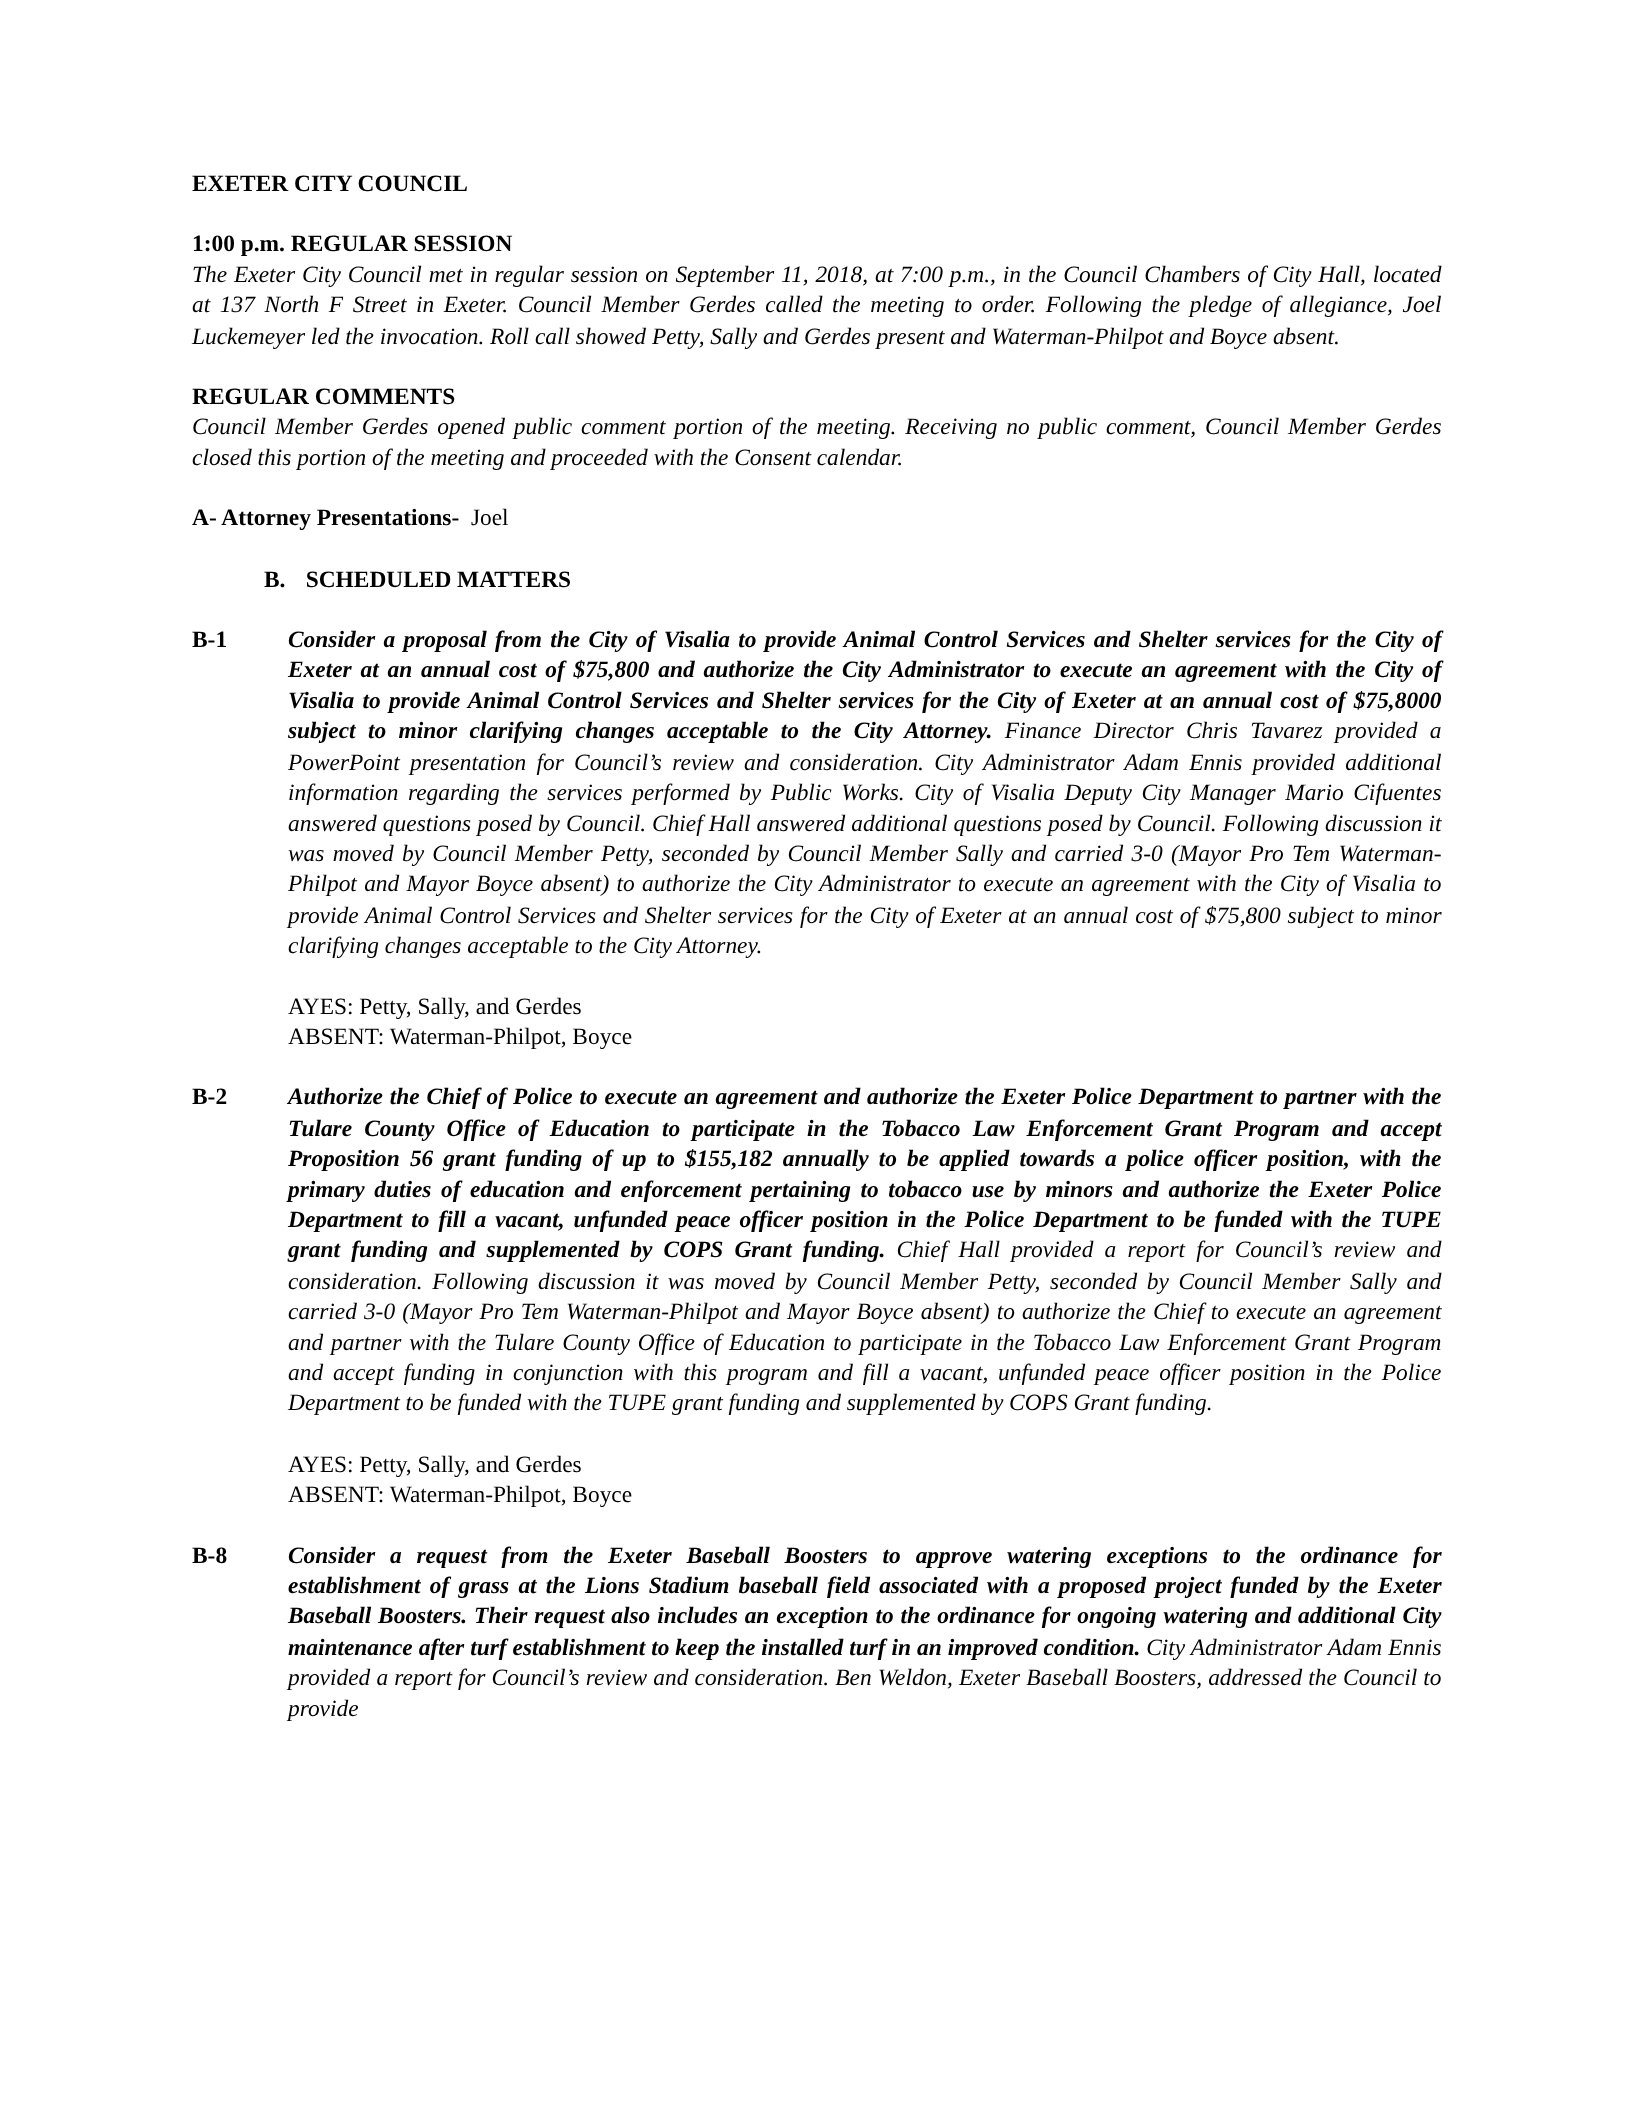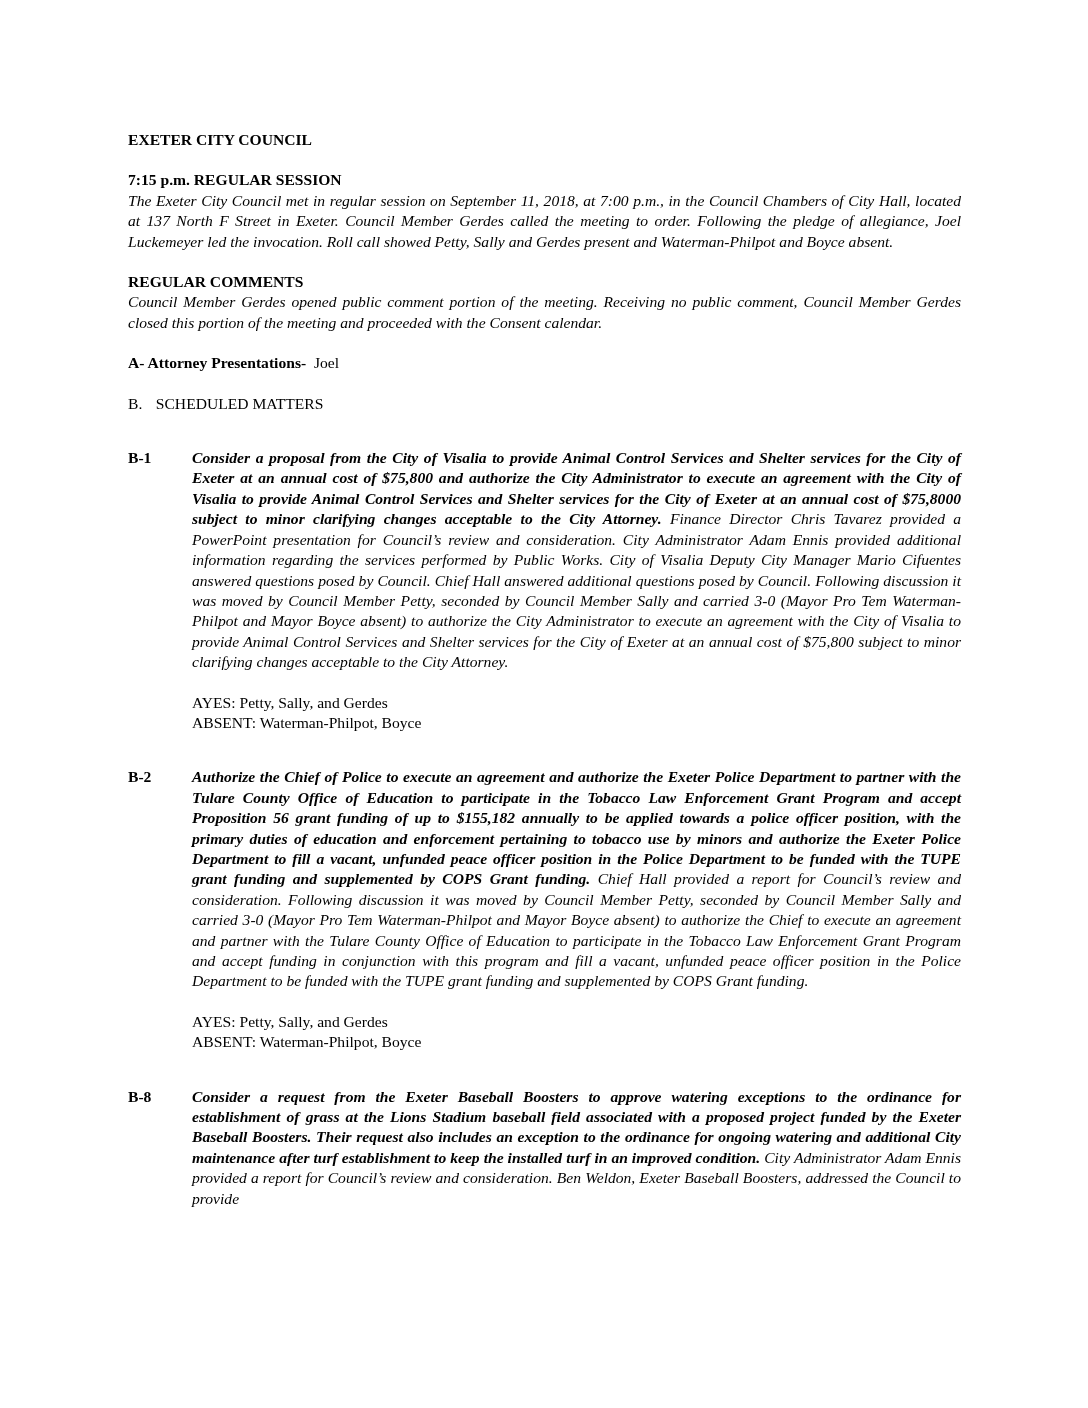--- a/index.html
+++ b/index.html
@@ -9,60 +9,59 @@
       position: relative;
       overflow: hidden;
       font-family: "Liberation Serif", "DejaVu Serif", serif;
       color: #000000;
       font-size: 15.6px;
       line-height: 20.4px;
     }
     .page {
       position: absolute;
       left: 128px;
-      top: 130px;
+      top: 113px;
       width: 833px;
     }
     .b { font-weight: bold; }
     p { margin: 0; text-align: justify; font-style: italic; }
     .head-block { margin: 0; }
     .gap { height: 20px; }
     .section-title { font-weight: bold; }
     .item {
       position: relative;
       padding-left: 64px;
-      margin-top: 14px;
     }
     .item-num {
       position: absolute;
       left: 0;
       top: 0;
       font-weight: bold;
     }
     .item-body { text-align: justify; }
     .vote {
       padding-left: 64px;
     }
     .vote div { white-space: nowrap; }
-    .sched-title { font-weight: normal; }
+    .sched-title { font-weight: bold; margin-left: 48px; }
     .sched-title .letter { display: inline-block; width: 20px; }
   </style>
 </head>
 <body>
 
 <div class="page">
 
   <div class="head-block b">
     <div>EXETER CITY COUNCIL</div>
   </div>
 
   <div class="gap"></div>
 
   <div>
-    <div class="section-title">7:15 p.m. REGULAR SESSION</div>
+    <div class="section-title">1:00 p.m. REGULAR SESSION</div>
     <p>The Exeter City Council met in regular session on September 11, 2018, at 7:00 p.m., in the Council Chambers of City Hall, located at 137 North F Street in Exeter.  Council Member Gerdes called the meeting to order.  Following the pledge of allegiance, Joel Luckemeyer led the invocation.  Roll call showed Petty, Sally and Gerdes present and Waterman-Philpot and Boyce absent.</p>
   </div>
 
   <div class="gap"></div>
 
   <div>
     <div class="section-title">REGULAR COMMENTS</div>
     <p>Council Member Gerdes opened public comment portion of the meeting.  Receiving no public comment, Council Member Gerdes closed this portion of the meeting and proceeded with the Consent calendar.</p>
   </div>
 

